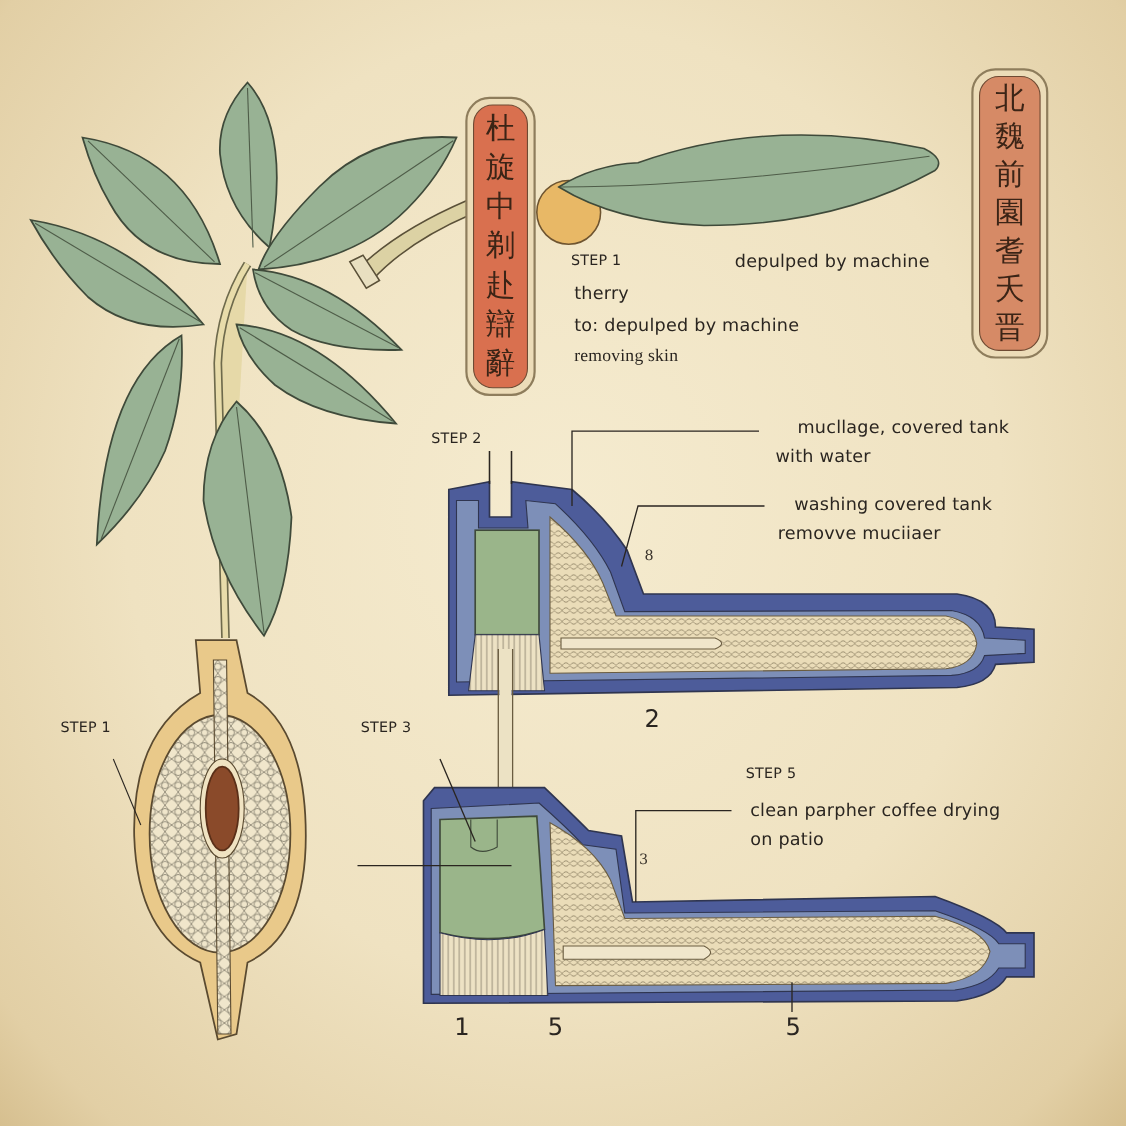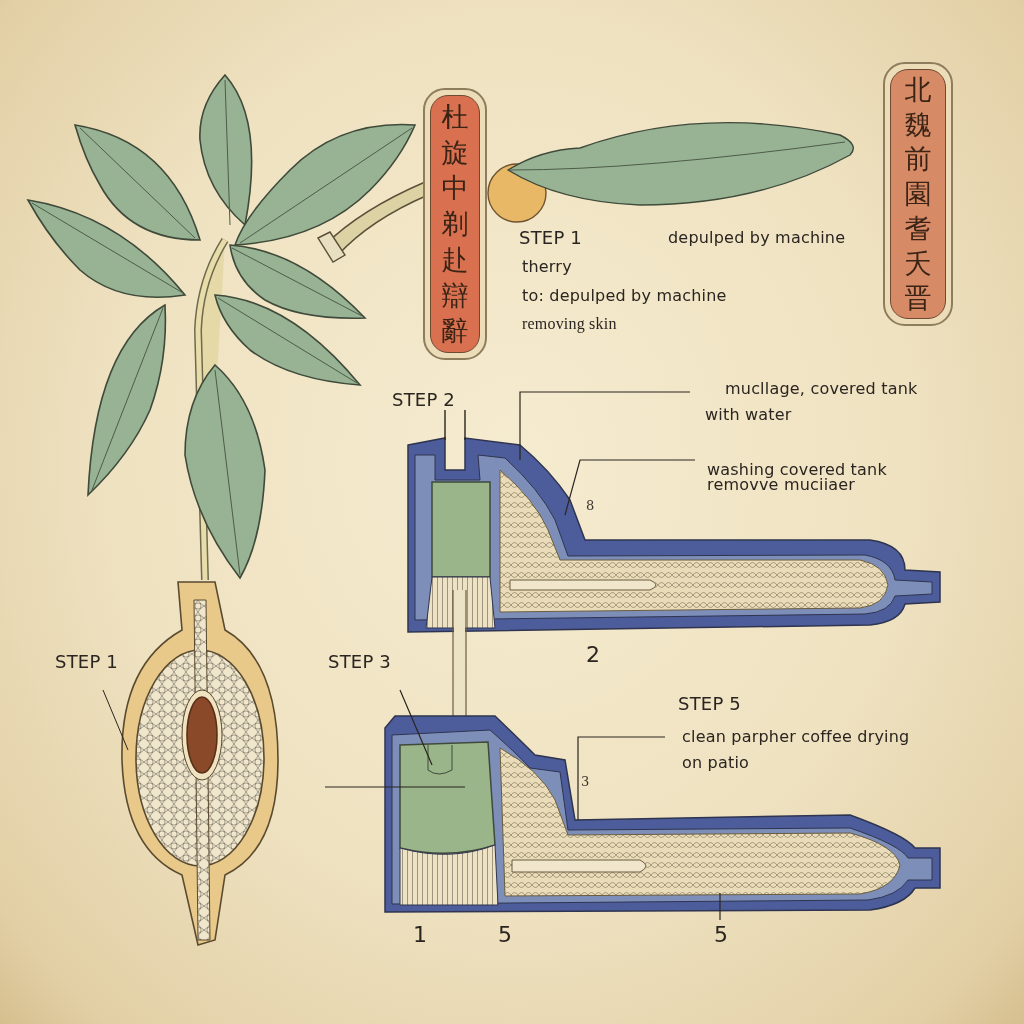--- a/index.html
+++ b/index.html
@@ -1,21 +1,21 @@
 <!DOCTYPE html>
 <html><head>
 <meta charset="utf-8">
 <style>
   html,body{margin:0;padding:0;}
   body{width:1024px;height:1024px;overflow:hidden;background:#efe3c4;font-family:"DejaVu Sans","Liberation Sans",sans-serif;}
   #canvas{position:relative;width:1024px;height:1024px;
     background:radial-gradient(ellipse at 50% 45%,#f5ebcf 0%,#efe2c1 55%,#e2cfa5 90%,#d6bf8f 100%);}
   svg.art{position:absolute;left:0;top:0;}
   .lbl{position:absolute;color:#2a2520;font-size:16px;line-height:24px;white-space:nowrap;letter-spacing:0.2px;}
-  .step{font-size:18px;}
+  .step{font-size:13px;}
   .num{position:absolute;color:#2a2520;font-family:"DejaVu Sans",sans-serif;font-size:22px;}
   .numsmall{position:absolute;color:#3a342c;font-family:"DejaVu Serif",serif;font-size:13px;}
   .cartouche{position:absolute;border:2px solid #8e7d5c;border-radius:22px;padding:5px;background:#ecdcb8;}
   .cartouche .inner{background:#d9704f;border:1.5px solid #6e4a33;border-radius:18px;display:flex;flex-direction:column;align-items:center;justify-content:space-evenly;height:100%;box-sizing:border-box;}
   .cartouche.b .inner{background:#d68a66;}
   .cartouche .glyph{font-family:"DejaVu Serif",serif;font-size:27px;color:#3b2416;line-height:30px;}
 </style>
 </head>
 <body>
 
@@ -134,21 +134,21 @@
 <div class="lbl" style="left:668px;top:226px;">depulped by machine</div>
 <div class="lbl" style="left:522px;top:255px;">therry</div>
 <div class="lbl" style="left:522px;top:284px;">to: depulped by machine</div>
 <div class="lbl" style="left:522px;top:312px;font-family:Liberation Serif, serif;">removing skin</div>
 
 <div class="lbl step" style="left:55px;top:650px;">STEP 1</div>
 
 <div class="lbl step" style="left:392px;top:388px;">STEP 2</div>
 <div class="lbl" style="left:705px;top:377px;margin-left:20px;">mucllage, covered tank</div>
 <div class="lbl" style="left:705px;top:403px;">with water</div>
-<div class="lbl" style="left:707px;top:447px;margin-top:11px;">washing covered tank</div>
+<div class="lbl" style="left:722px;top:447px;">washing covered tank</div>
 <div class="lbl" style="left:707px;top:473px;">removve muciiaer</div>
 <div class="numsmall" style="left:586px;top:498px;">8</div>
 <div class="num" style="left:586px;top:642px;">2</div>
 
 <div class="lbl step" style="left:328px;top:650px;">STEP 3</div>
 <div class="num" style="left:413px;top:922px;">1</div>
 <div class="num" style="left:498px;top:922px;">5</div>
 
 <div class="lbl step" style="left:678px;top:692px;">STEP 5</div>
 <div class="lbl" style="left:682px;top:725px;">clean parpher coffee drying</div>

